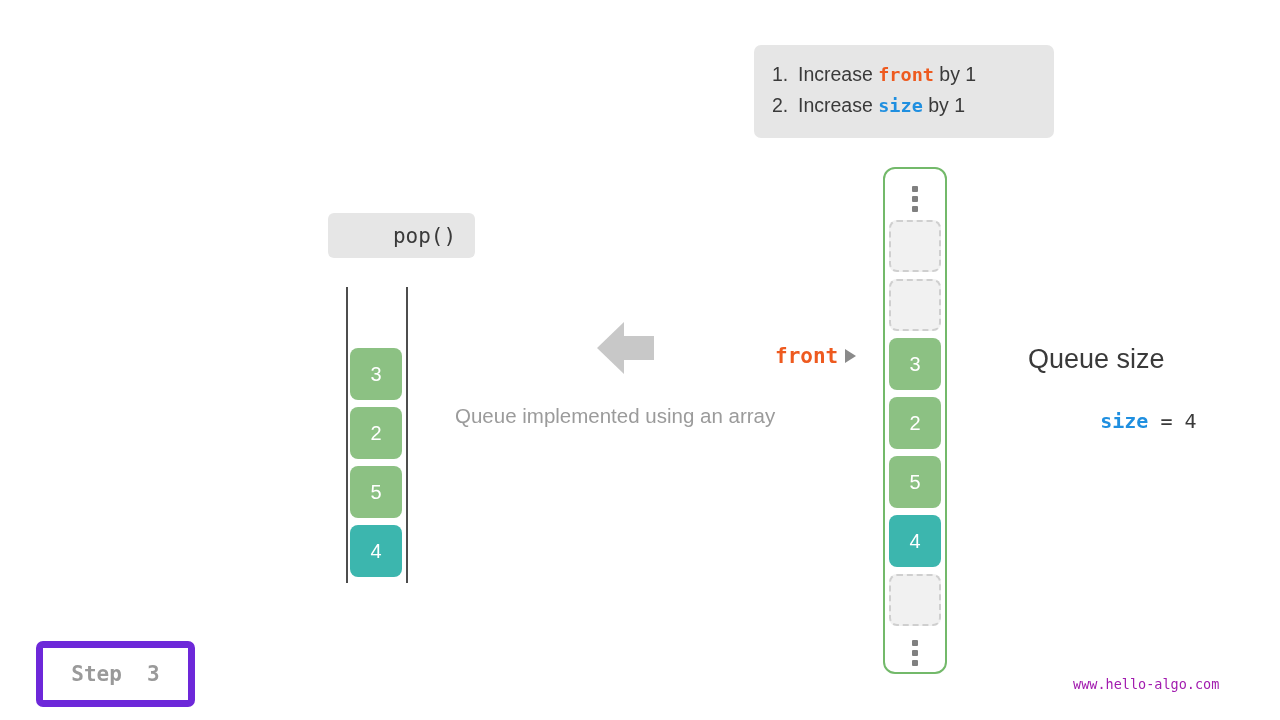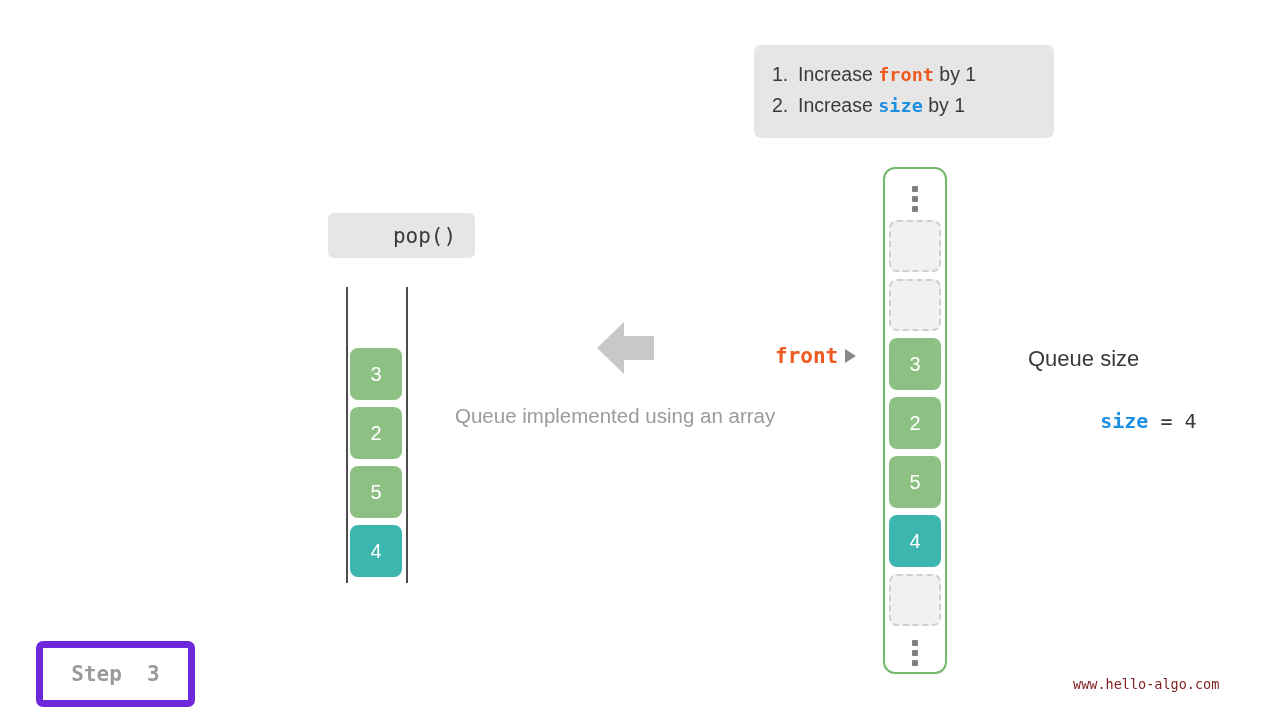--- a/index.html
+++ b/index.html
@@ -204,21 +204,21 @@
   .dots-bottom { margin-top: 12px; }
 
   
   .size-block {
     position: absolute;
     left: 1028px;
     top: 344px;
     width: 190px;
   }
   .size-title {
-    font-size: 22px;
+    font-size: 27px;
     color: #3a3a3a;
     line-height: 30px;
     white-space: nowrap;
   }
   .size-expr {
     margin-top: 8px;
     font-family: "DejaVu Sans Mono", monospace;
     font-size: 20px;
     color: #3a3a3a;
     white-space: pre;
@@ -246,21 +246,21 @@
     white-space: pre;
   }
 
   
   .watermark {
     position: absolute;
     left: 1073px;
     top: 676px;
     font-family: "DejaVu Sans Mono", monospace;
     font-size: 13.5px;
-    color: #7f1d1d;
+    color: #a21caf;
     white-space: nowrap;
   }
 </style>
 </head>
 <body>
 
 <div class="stage">
 
   <div class="instr-box">
     <div class="instr-row">

